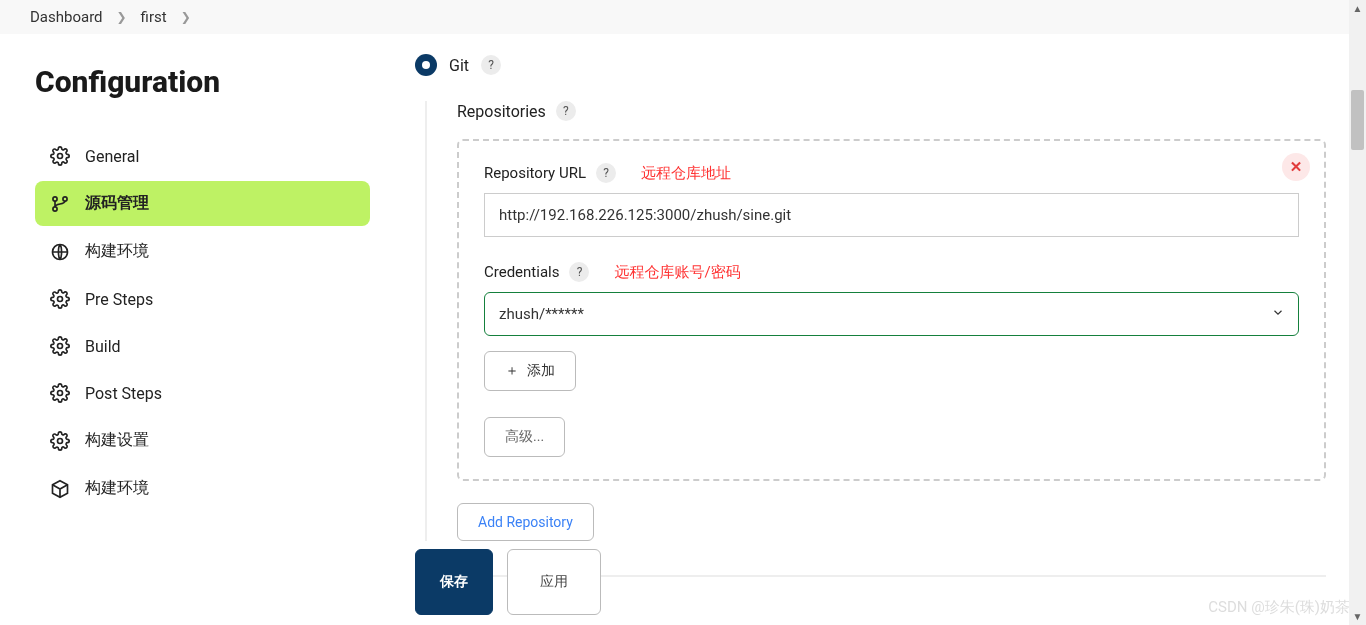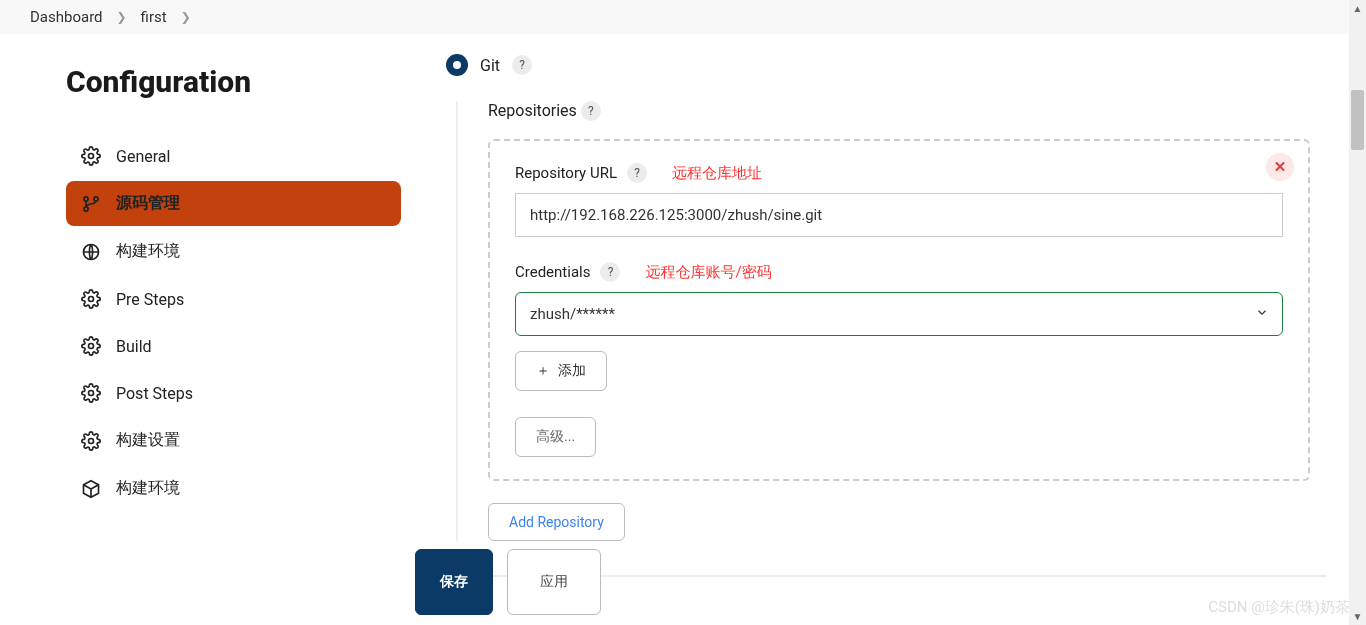--- a/index.html
+++ b/index.html
@@ -27,22 +27,21 @@
     .breadcrumb a {
       color: #333;
       text-decoration: none;
     }
     .breadcrumb .sep {
       color: #999;
       font-size: 12px;
     }
     .layout {
       display: flex;
-      padding: 20px 16px 0 0;
-      margin-left: 31px;
+      padding: 20px 0 0 0;
     }
     .sidebar {
       width: 400px;
       padding: 10px 30px 0 35px;
     }
     .page-title {
       font-size: 30px;
       font-weight: 800;
       color: #1a1a1a;
       margin-bottom: 35px;
@@ -52,21 +51,21 @@
       align-items: center;
       gap: 15px;
       padding: 12px 15px;
       border-radius: 8px;
       font-size: 16px;
       color: #222;
       cursor: pointer;
       margin-bottom: 3px;
     }
     .nav-item.active {
-      background: #c2410c;
+      background: #bef264;
       font-weight: 600;
     }
     .nav-item .nav-icon {
       width: 20px;
       height: 20px;
       display: flex;
       align-items: center;
       justify-content: center;
     }
     .nav-item svg {
@@ -115,22 +114,22 @@
       justify-content: center;
       cursor: pointer;
     }
     .section {
       border-left: 2px solid #eee;
       padding-left: 30px;
       margin-left: 10px;
     }
     .section-heading {
       display: flex;
-      align-items: flex-start;
-      gap: 4px;
+      align-items: center;
+      gap: 10px;
       font-size: 16px;
       color: #222;
       margin-bottom: 18px;
     }
     .repo-box {
       border: 2px dashed #ccc;
       border-radius: 6px;
       padding: 22px 25px 22px 25px;
       position: relative;
       margin-bottom: 22px;

